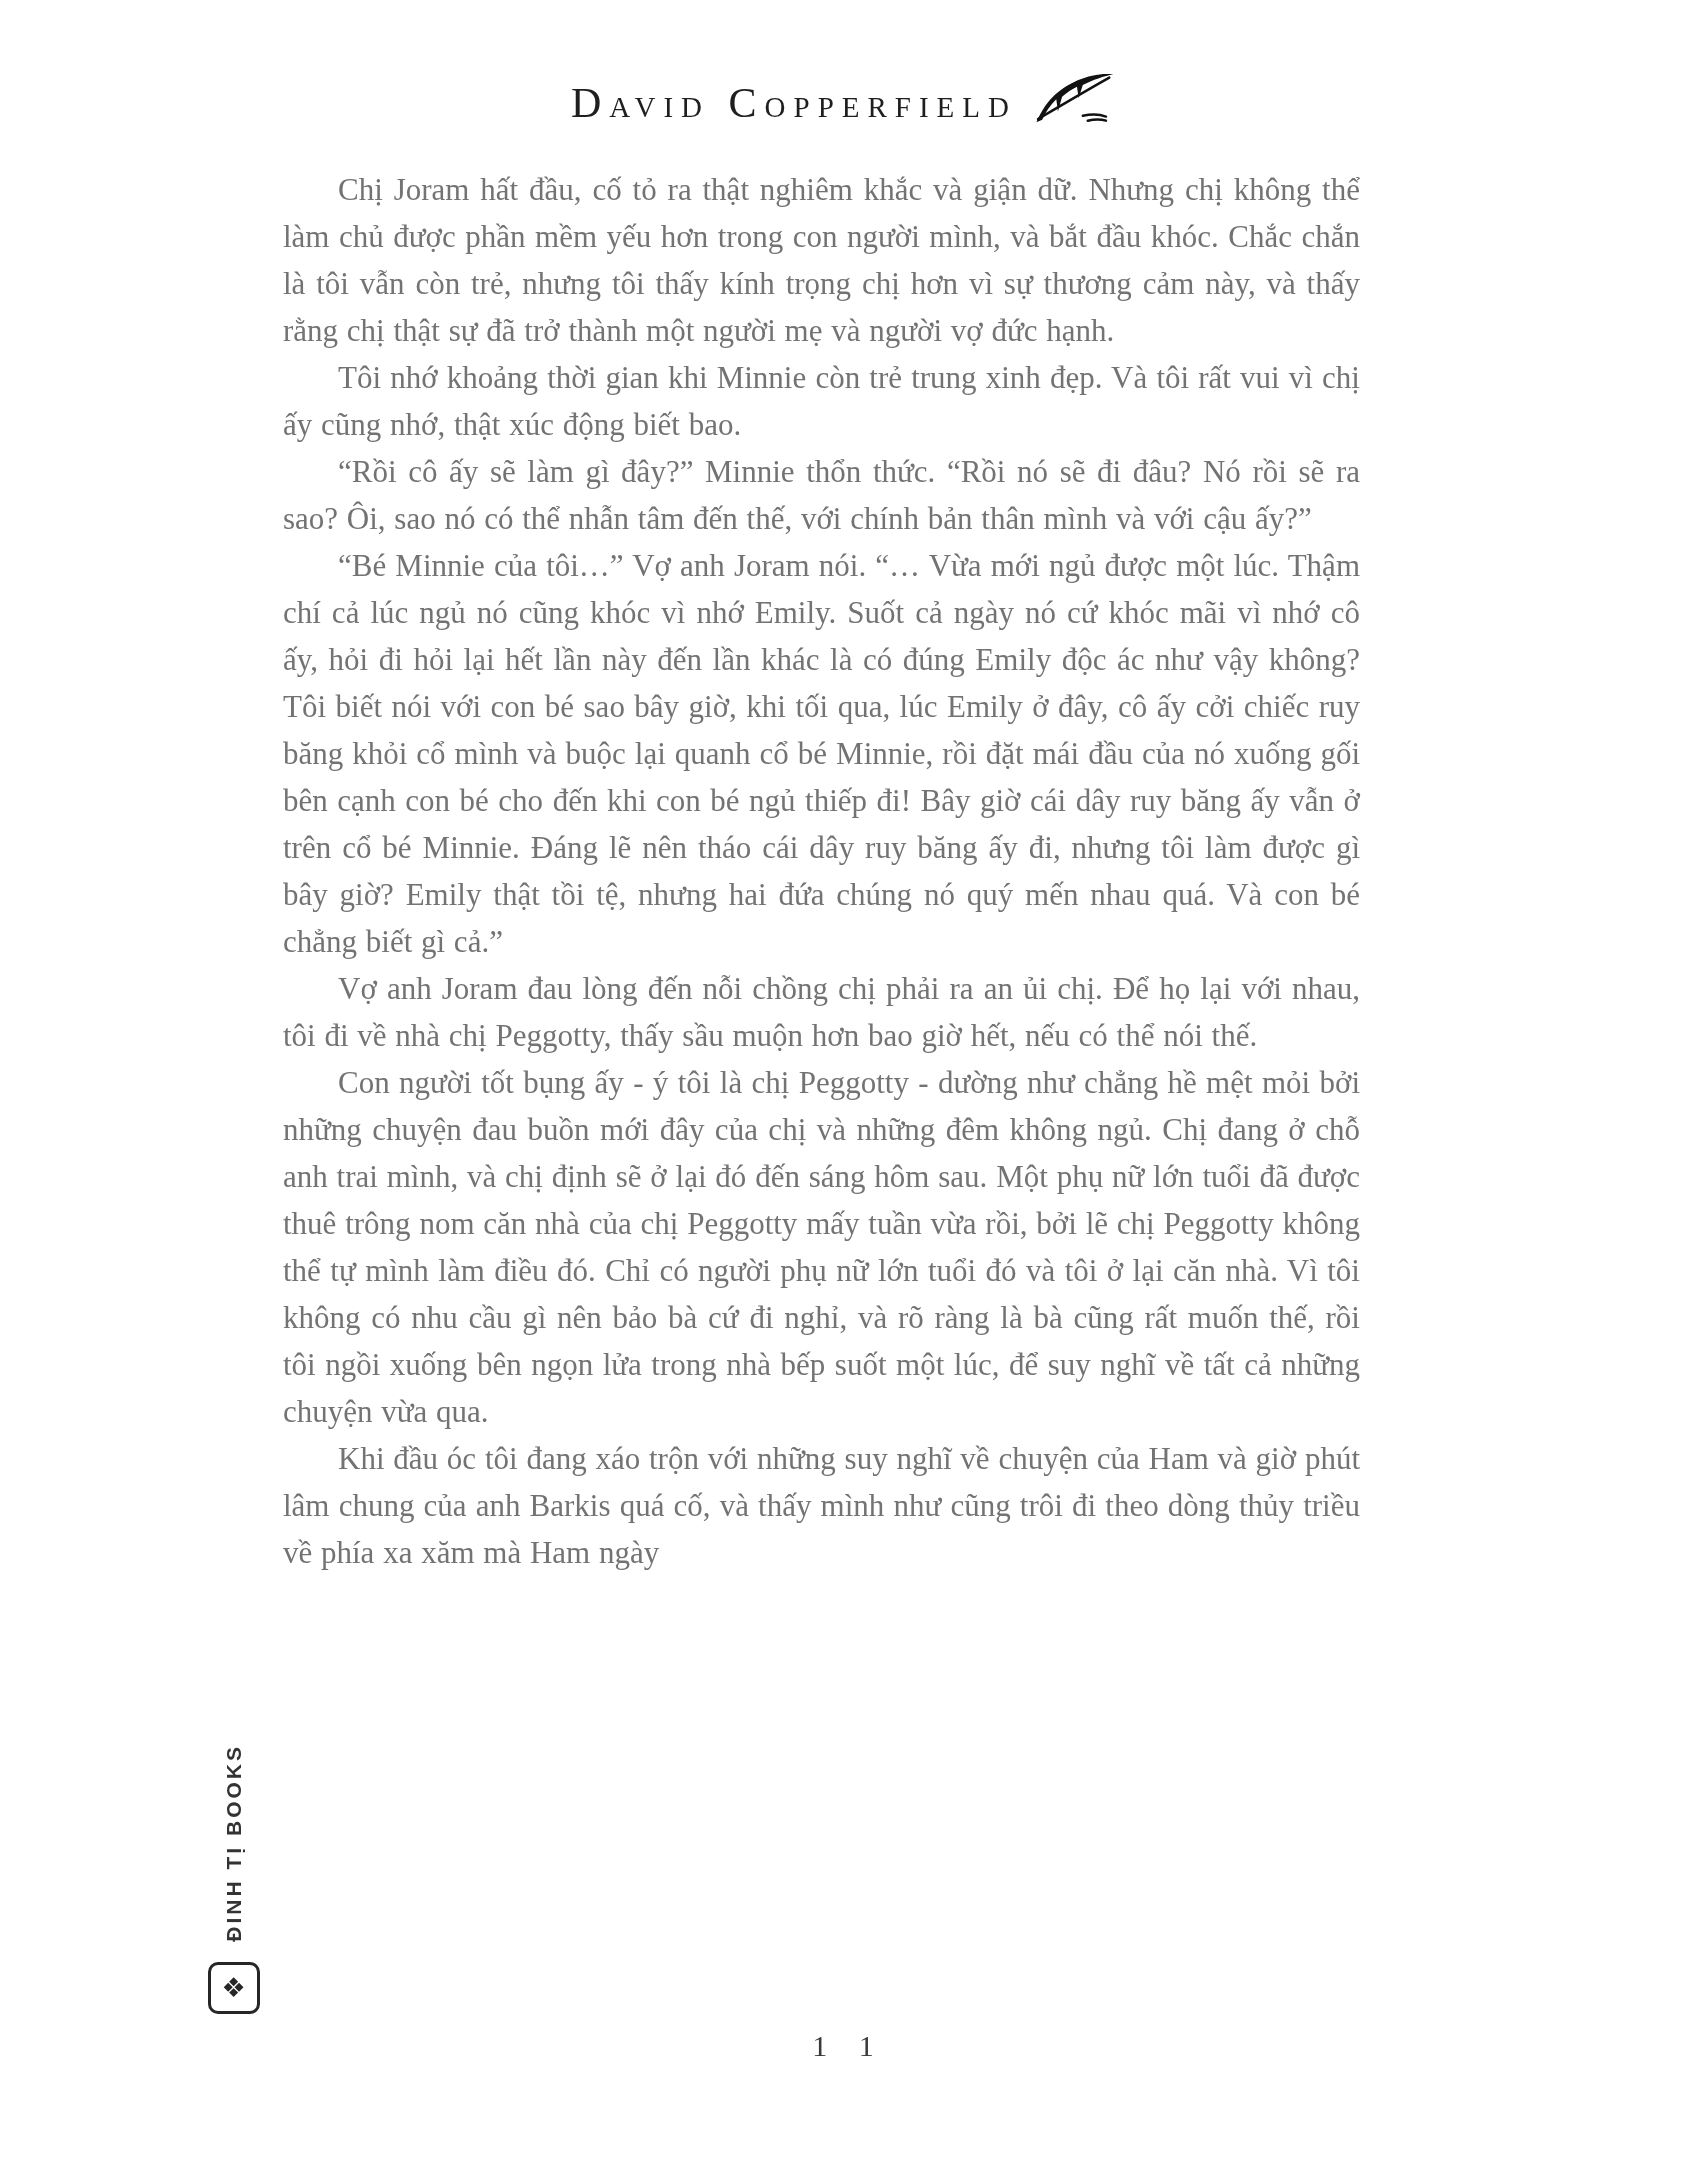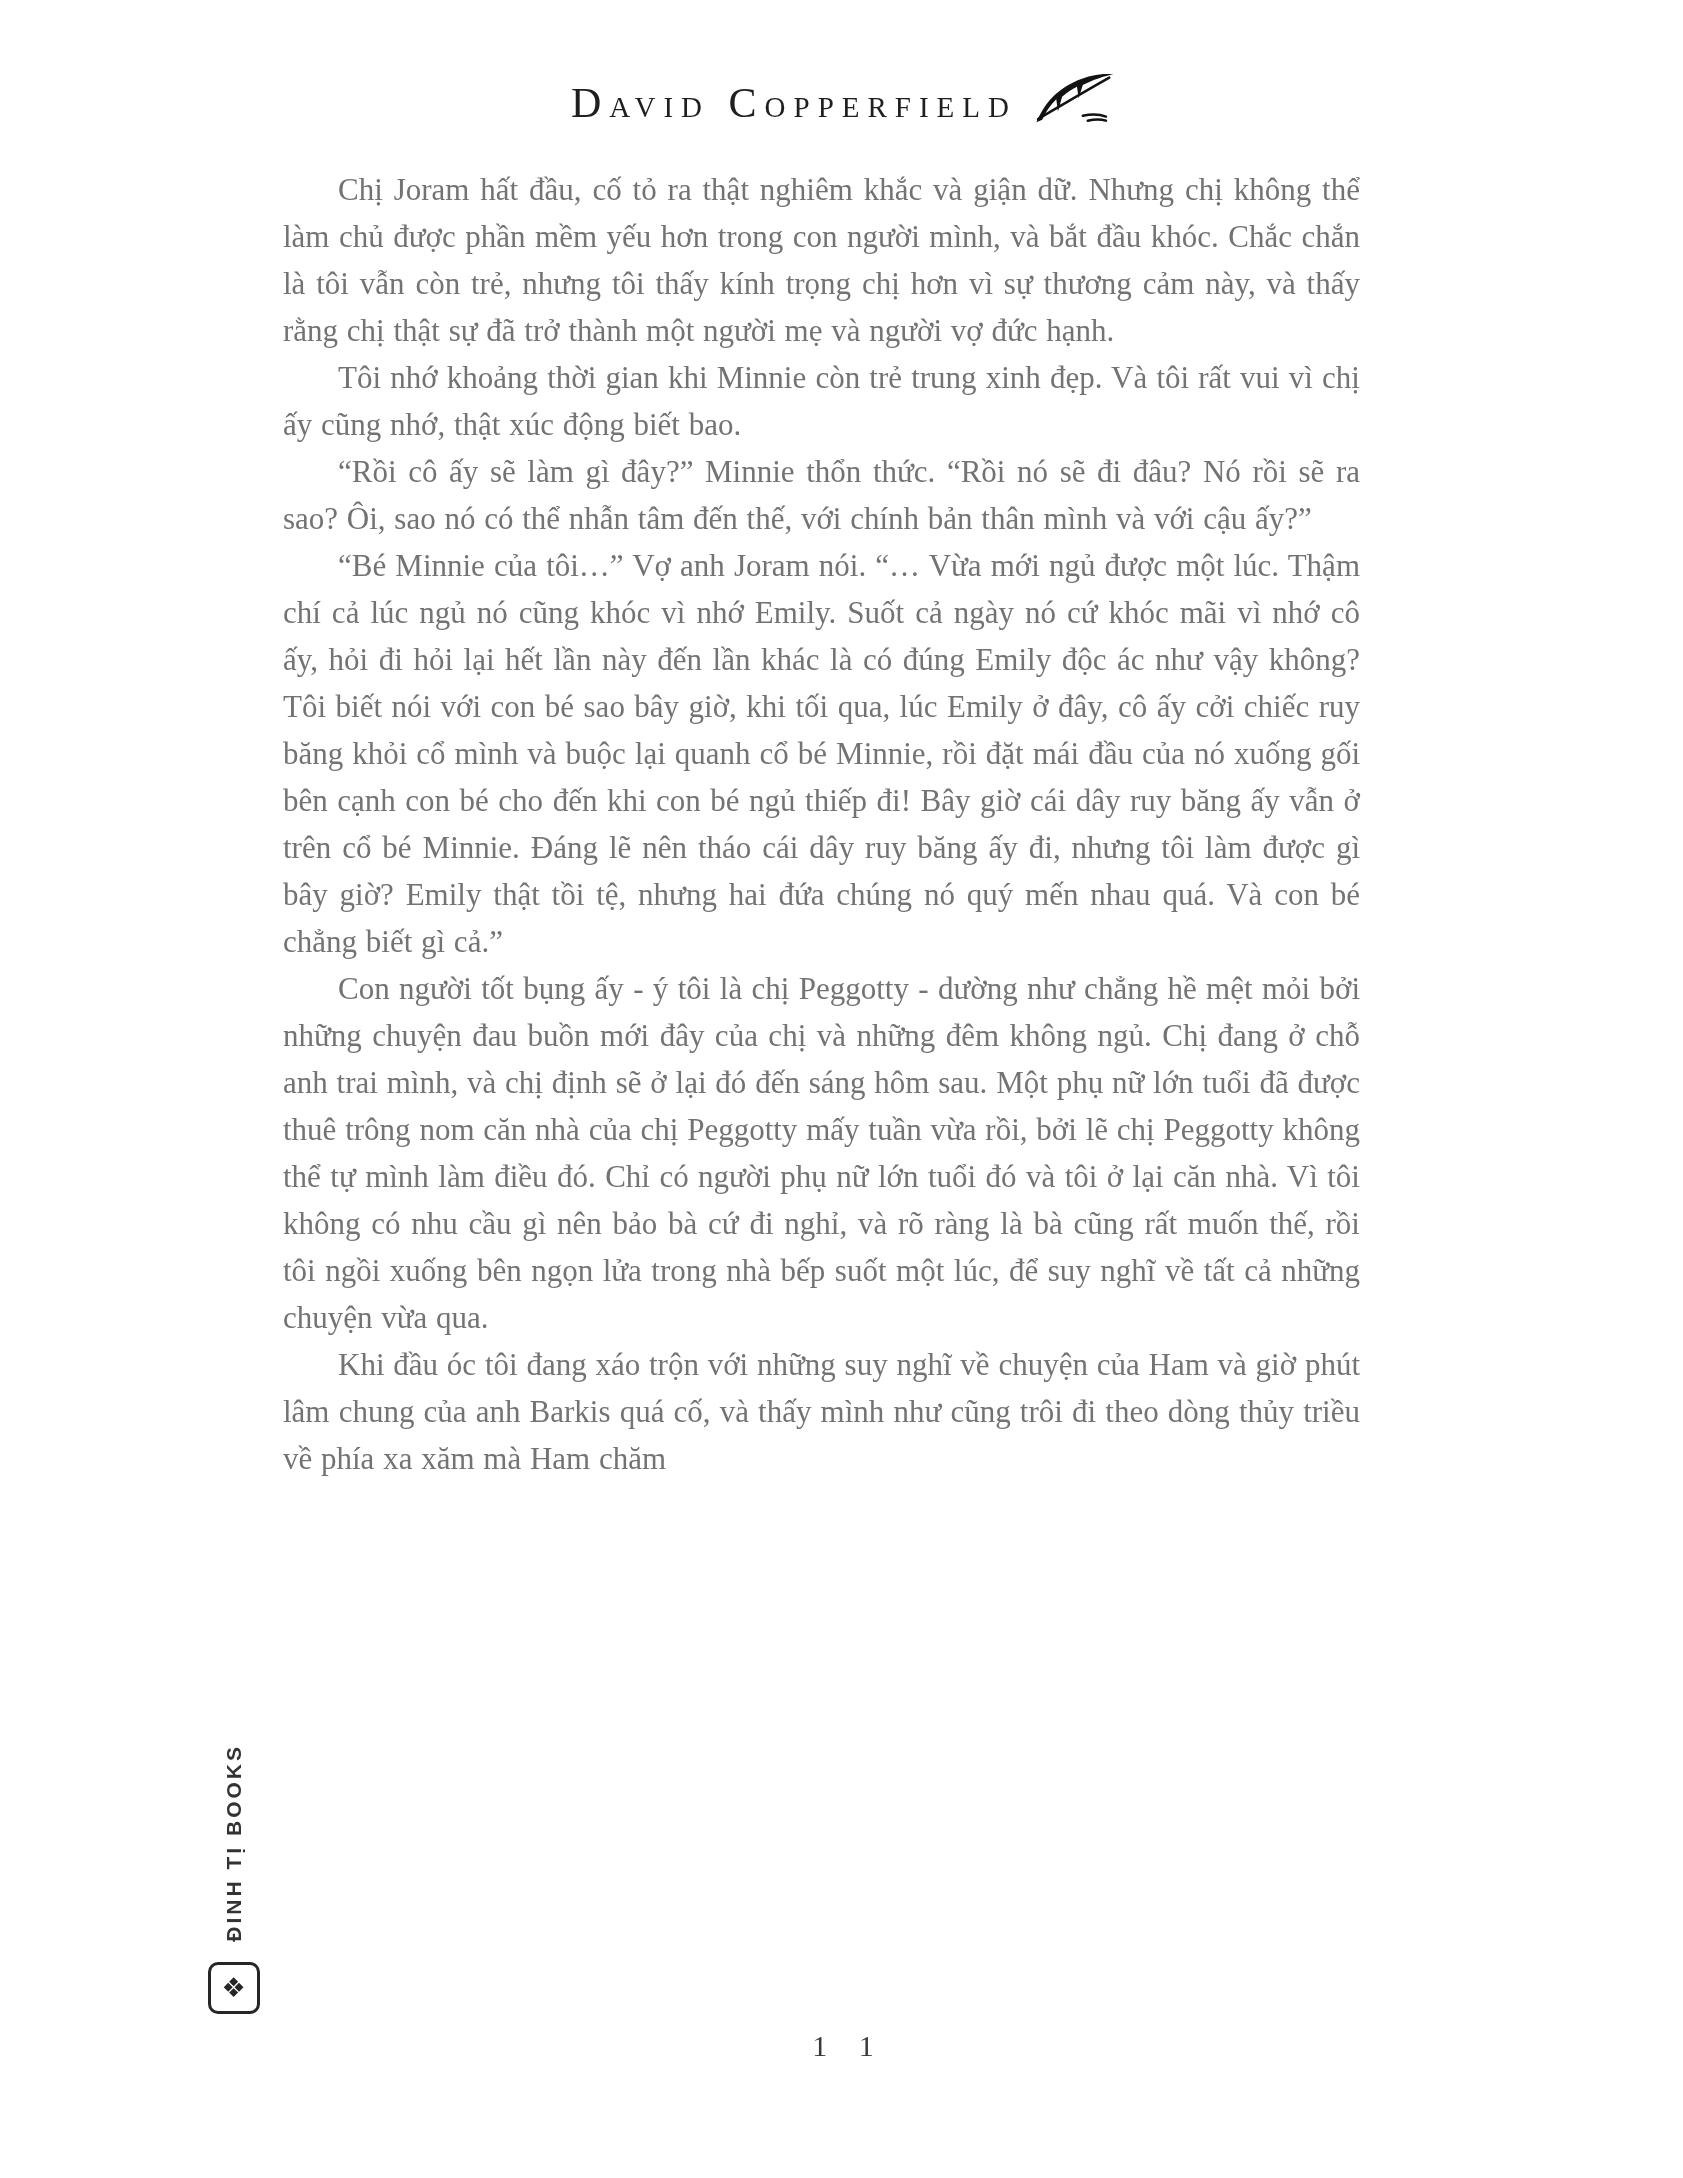--- a/index.html
+++ b/index.html
@@ -117,22 +117,23 @@
         <path class="stroke" d="M66,60 C74,58 82,58 88,60"></path>
       </svg>
     </span>
   </div>
 
   <div class="body-text">
     <p>Chị Joram hất đầu, cố tỏ ra thật nghiêm khắc và giận dữ. Nhưng chị không thể làm chủ được phần mềm yếu hơn trong con người mình, và bắt đầu khóc. Chắc chắn là tôi vẫn còn trẻ, nhưng tôi thấy kính trọng chị hơn vì sự thương cảm này, và thấy rằng chị thật sự đã trở thành một người mẹ và người vợ đức hạnh.</p>
     <p>Tôi nhớ khoảng thời gian khi Minnie còn trẻ trung xinh đẹp. Và tôi rất vui vì chị ấy cũng nhớ, thật xúc động biết bao.</p>
     <p>“Rồi cô ấy sẽ làm gì đây?” Minnie thổn thức. “Rồi nó sẽ đi đâu? Nó rồi sẽ ra sao? Ôi, sao nó có thể nhẫn tâm đến thế, với chính bản thân mình và với cậu ấy?”</p>
     <p>“Bé Minnie của tôi…” Vợ anh Joram nói. “… Vừa mới ngủ được một lúc. Thậm chí cả lúc ngủ nó cũng khóc vì nhớ Emily. Suốt cả ngày nó cứ khóc mãi vì nhớ cô ấy, hỏi đi hỏi lại hết lần này đến lần khác là có đúng Emily độc ác như vậy không? Tôi biết nói với con bé sao bây giờ, khi tối qua, lúc Emily ở đây, cô ấy cởi chiếc ruy băng khỏi cổ mình và buộc lại quanh cổ bé Minnie, rồi đặt mái đầu của nó xuống gối bên cạnh con bé cho đến khi con bé ngủ thiếp đi! Bây giờ cái dây ruy băng ấy vẫn ở trên cổ bé Minnie. Đáng lẽ nên tháo cái dây ruy băng ấy đi, nhưng tôi làm được gì bây giờ? Emily thật tồi tệ, nhưng hai đứa chúng nó quý mến nhau quá. Và con bé chẳng biết gì cả.”</p>
+    <p>Vợ anh Joram đau lòng đến nỗi chồng chị phải ra an ủi chị. Để họ lại với nhau, tôi đi về nhà chị Peggotty, thấy sầu muộn hơn bao giờ hết, nếu có thể nói thế.</p>
     <p>Con người tốt bụng ấy - ý tôi là chị Peggotty - dường như chẳng hề mệt mỏi bởi những chuyện đau buồn mới đây của chị và những đêm không ngủ. Chị đang ở chỗ anh trai mình, và chị định sẽ ở lại đó đến sáng hôm sau. Một phụ nữ lớn tuổi đã được thuê trông nom căn nhà của chị Peggotty mấy tuần vừa rồi, bởi lẽ chị Peggotty không thể tự mình làm điều đó. Chỉ có người phụ nữ lớn tuổi đó và tôi ở lại căn nhà. Vì tôi không có nhu cầu gì nên bảo bà cứ đi nghỉ, và rõ ràng là bà cũng rất muốn thế, rồi tôi ngồi xuống bên ngọn lửa trong nhà bếp suốt một lúc, để suy nghĩ về tất cả những chuyện vừa qua.</p>
-    <p>Khi đầu óc tôi đang xáo trộn với những suy nghĩ về chuyện của Ham và giờ phút lâm chung của anh Barkis quá cố, và thấy mình như cũng trôi đi theo dòng thủy triều về phía xa xăm mà Ham chăm</p>
+    <p>Khi đầu óc tôi đang xáo trộn với những suy nghĩ về chuyện của Ham và giờ phút lâm chung của anh Barkis quá cố, và thấy mình như cũng trôi đi theo dòng thủy triều về phía xa xăm mà Ham ngày</p>
   </div>
 
   <div class="spine">
     <span class="publisher-vertical">ĐINH TỊ BOOKS</span>
     <span class="publisher-logo">❖</span>
   </div>
 
   <div class="page-number">1 1</div>
 
 </div>

